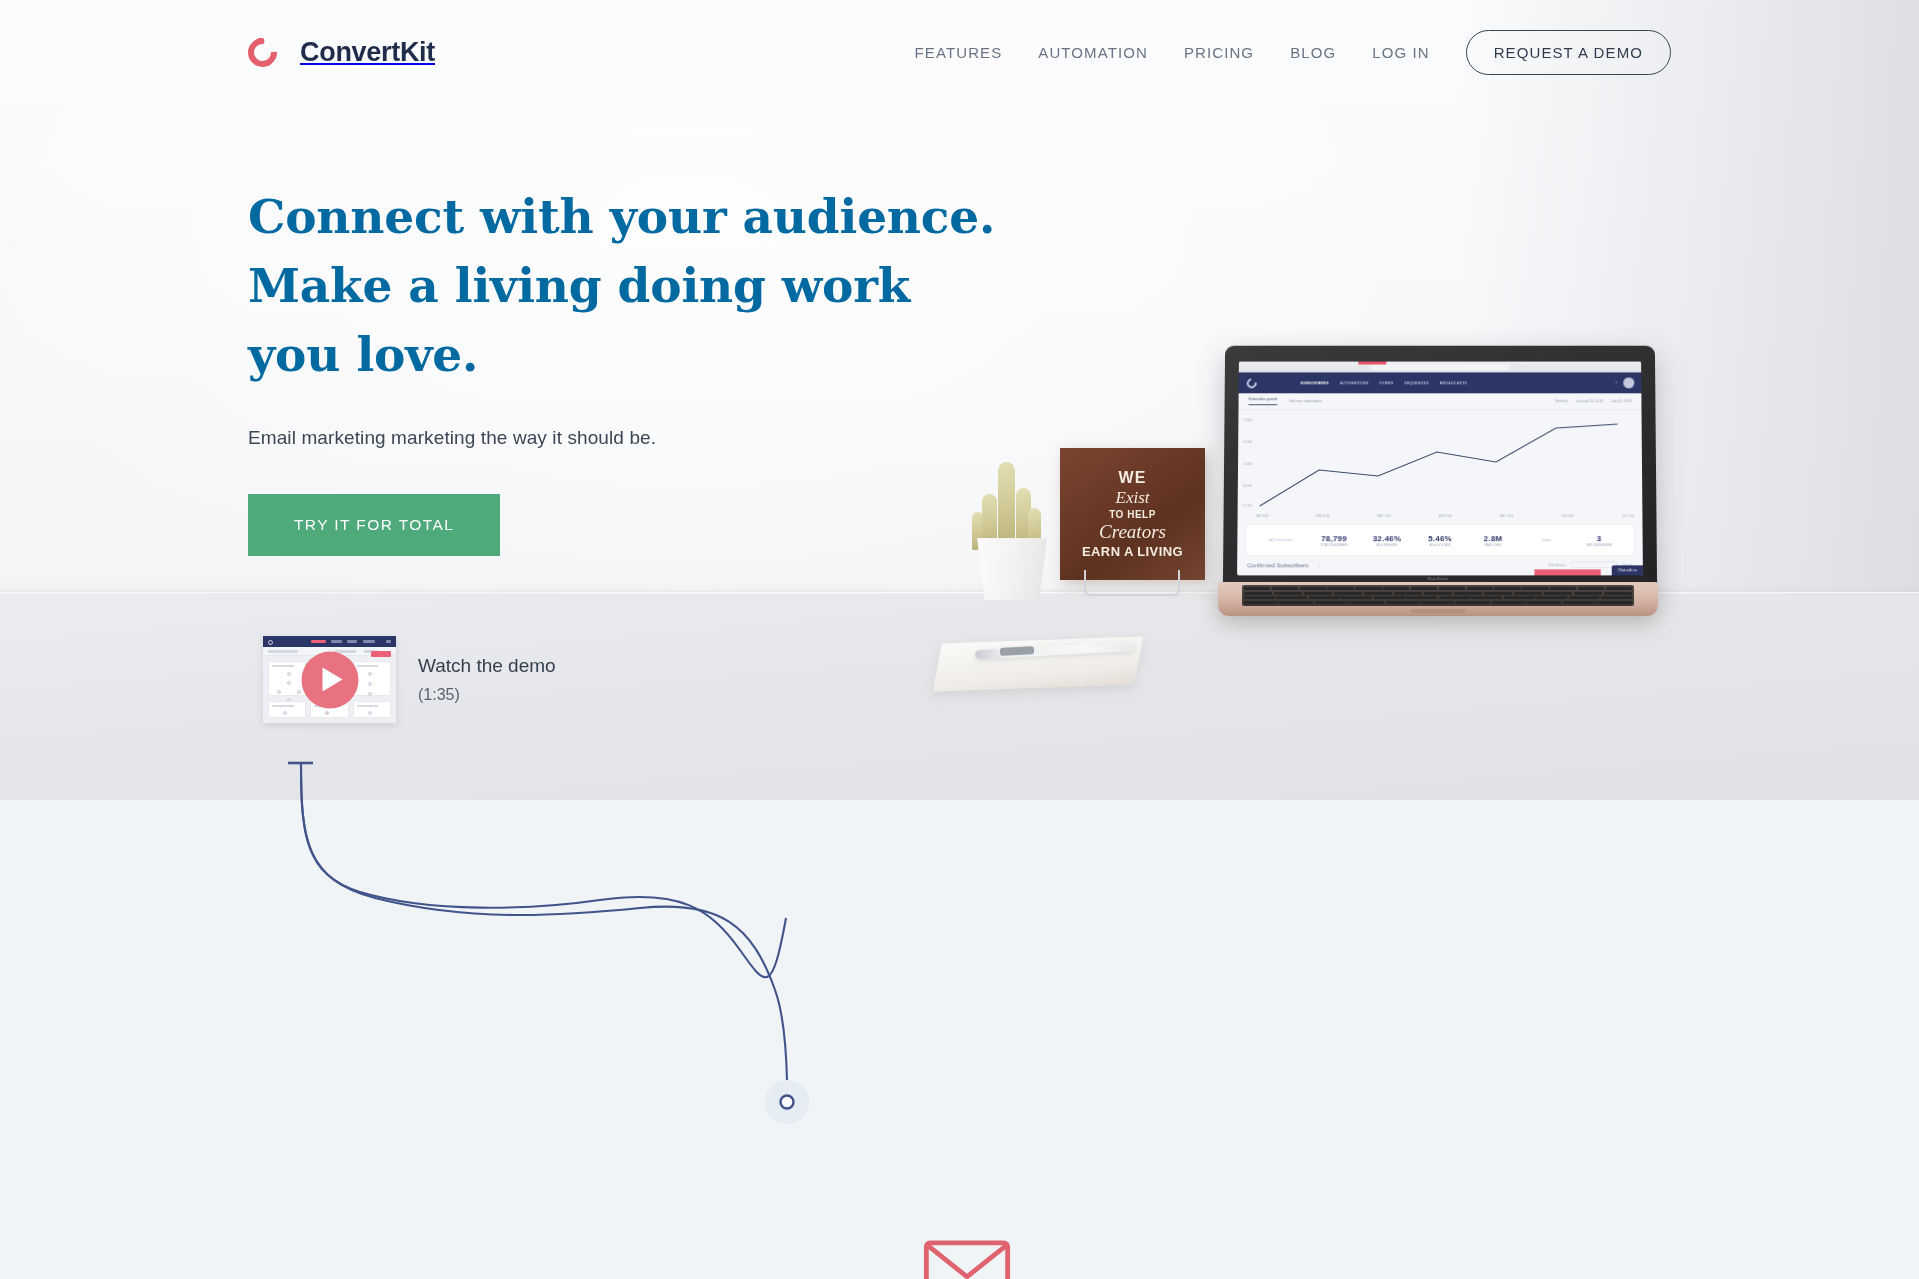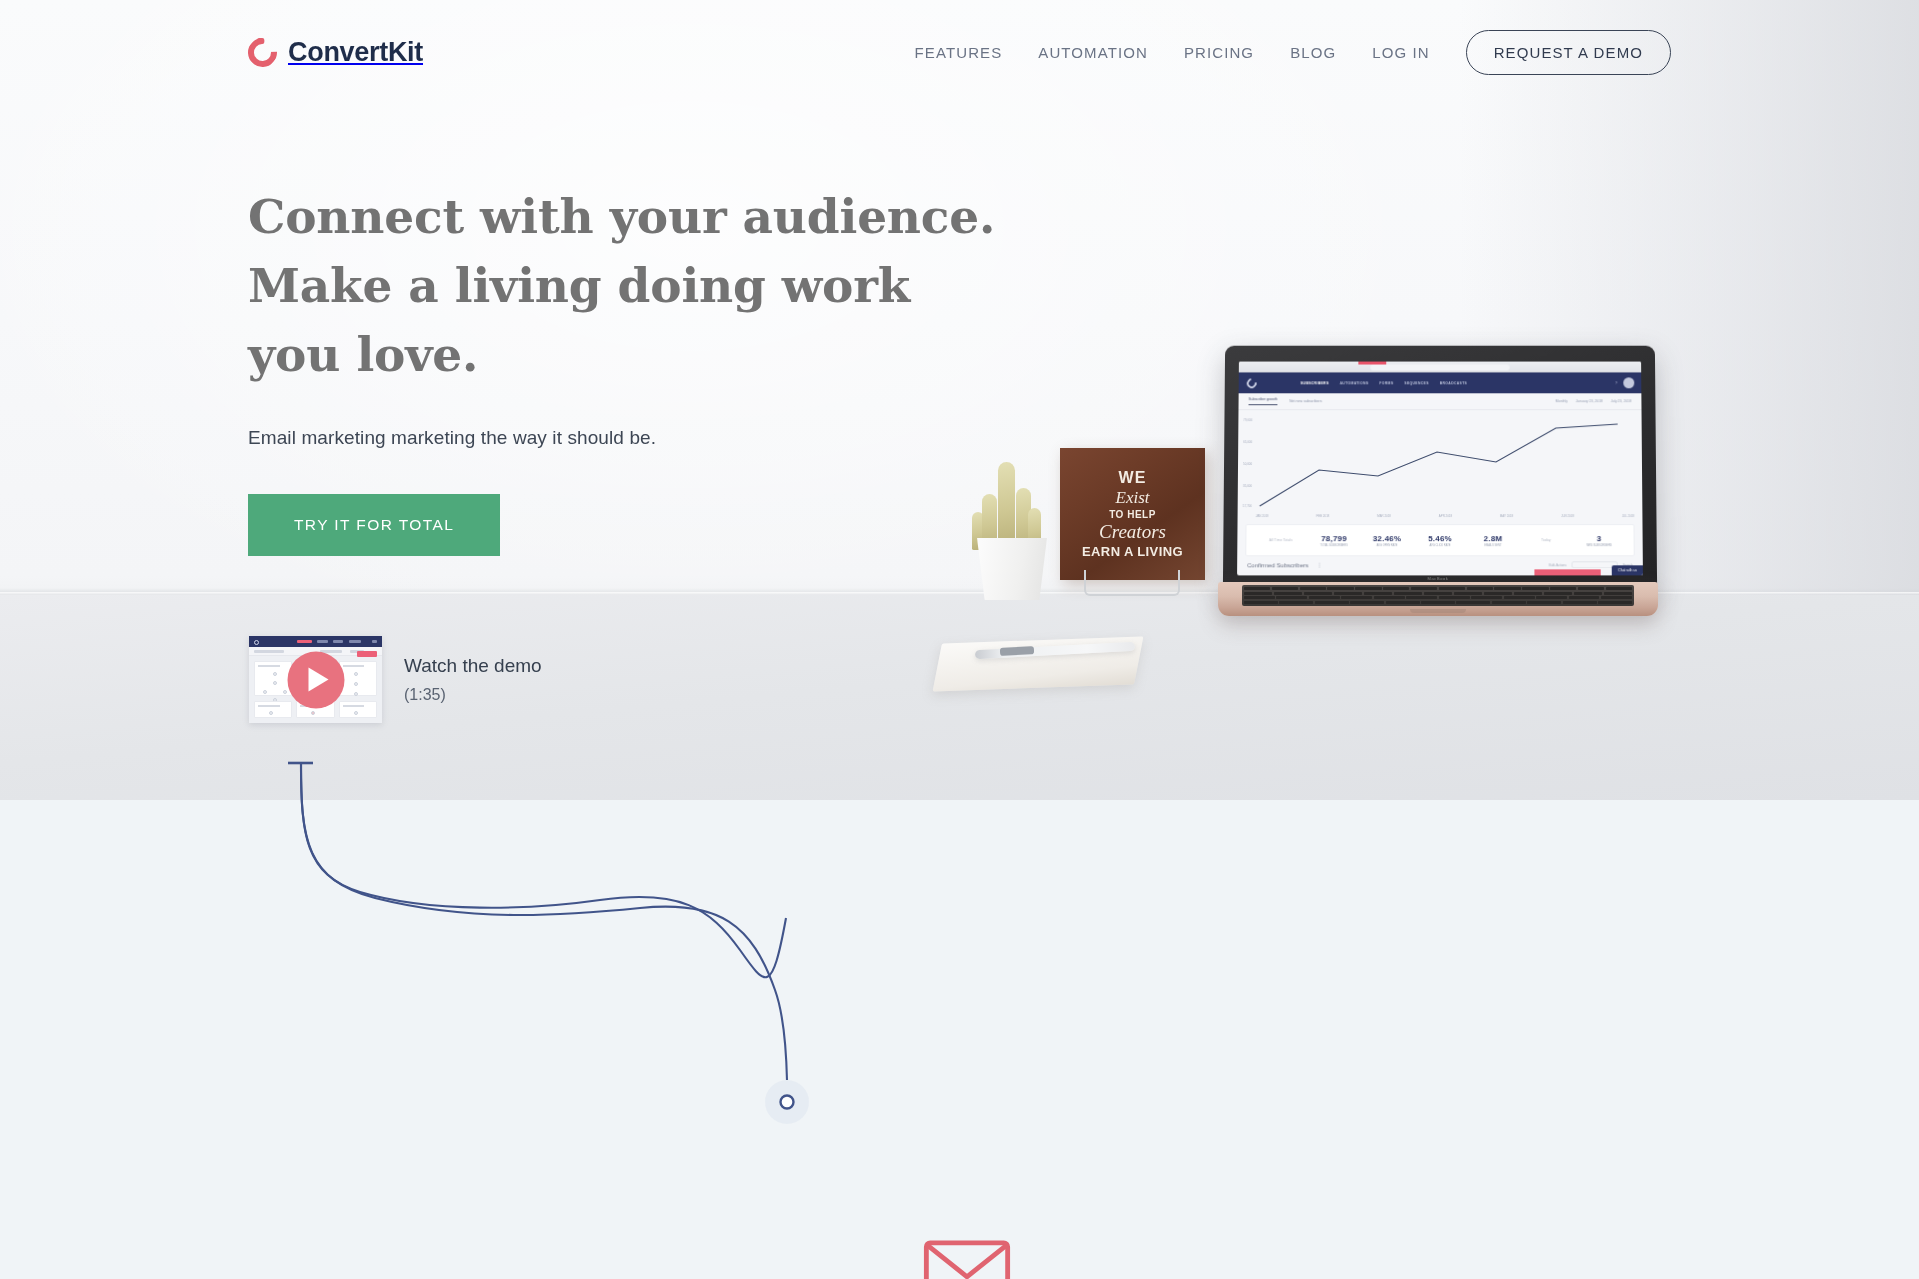--- a/index.html
+++ b/index.html
@@ -197,21 +197,21 @@
   .pen-grip {
     position:absolute; left:1000px; top:647px; width:34px; height:8px;
     background:#9aa0a8; border-radius:3px; transform:rotate(-3deg);
   }
 
   
   .nav {
     position:absolute; left:0; top:0; width:1919px; height:105px;
     display:flex; align-items:center; z-index:30;
   }
-  .brand { position:absolute; left:248px; display:flex; align-items:center; gap:11px; }
+  .brand { position:absolute; left:248px; display:flex; align-items:center; gap:23px; }
   .brand-mark {
     width:29px; height:29px; border-radius:50%;
     border:6px solid #e4606d; border-top-color:transparent;
     transform:rotate(42deg);
     position:relative;
   }
   .brand-mark::after {
     content:""; position:absolute; left:-4px; top:-2px;
     width:7px; height:6px; background:#e4606d; border-radius:2px;
     transform:rotate(-42deg);
@@ -225,36 +225,36 @@
   .demo-btn {
     border:1px solid #3a4456; border-radius:26px; padding:13px 27px;
     font-size:15px; letter-spacing:1.1px; color:#313b4f; background:transparent;
     cursor:pointer; font-family:"Liberation Sans", sans-serif;
   }
 
   
   .hero-copy { position:absolute; left:248px; top:182px; z-index:20; width:780px; }
   .headline {
     font-family:"DejaVu Serif", serif;
-    font-size:47px; line-height:69px; color:#737373; font-weight:bold;
+    font-size:47px; line-height:69px; color:#0369a1; font-weight:bold;
     letter-spacing:-.2px;
   }
   .subhead {
     margin-top:38px; font-size:19px; color:#3d4654; letter-spacing:.1px;
   }
   .cta {
     margin-top:45px; display:inline-block;
     background:#4ea97b; color:#fff; border:none;
     padding:0 46px; height:62px; line-height:62px;
     font-size:15.5px; letter-spacing:1.4px;
     font-family:"Liberation Sans", sans-serif; cursor:pointer;
   }
 
   
-  .watch { position:absolute; left:249px; top:636px; display:flex; align-items:center; gap:22px; z-index:20; cursor:pointer; }
+  .watch { position:absolute; left:263px; top:636px; display:flex; align-items:center; gap:22px; z-index:20; cursor:pointer; }
   .thumb {
     position:relative; width:133px; height:87px; overflow:hidden;
     background:#eef0f4; box-shadow:0 2px 6px rgba(120,125,140,.22);
   }
   .thumb-nav { height:11px; background:#2b3566; position:relative; }
   .thumb-nav .dot { position:absolute; left:5px; top:3.5px; width:5px; height:5px; border-radius:50%; border:1.2px solid #cfd4e8; }
   .thumb-nav .m { position:absolute; top:4px; height:2.5px; background:#7e87ad; border-radius:1px; }
   .thumb-sub { height:9px; background:#f4f5f8; border-bottom:1px solid #e6e8ed; position:relative; }
   .thumb-sub .bar { position:absolute; top:3px; height:2.5px; background:#d3d7e0; border-radius:1px; }
   .thumb-pink { position:absolute; right:5px; top:15px; width:20px; height:6px; background:#ec6078; border-radius:1px; }

